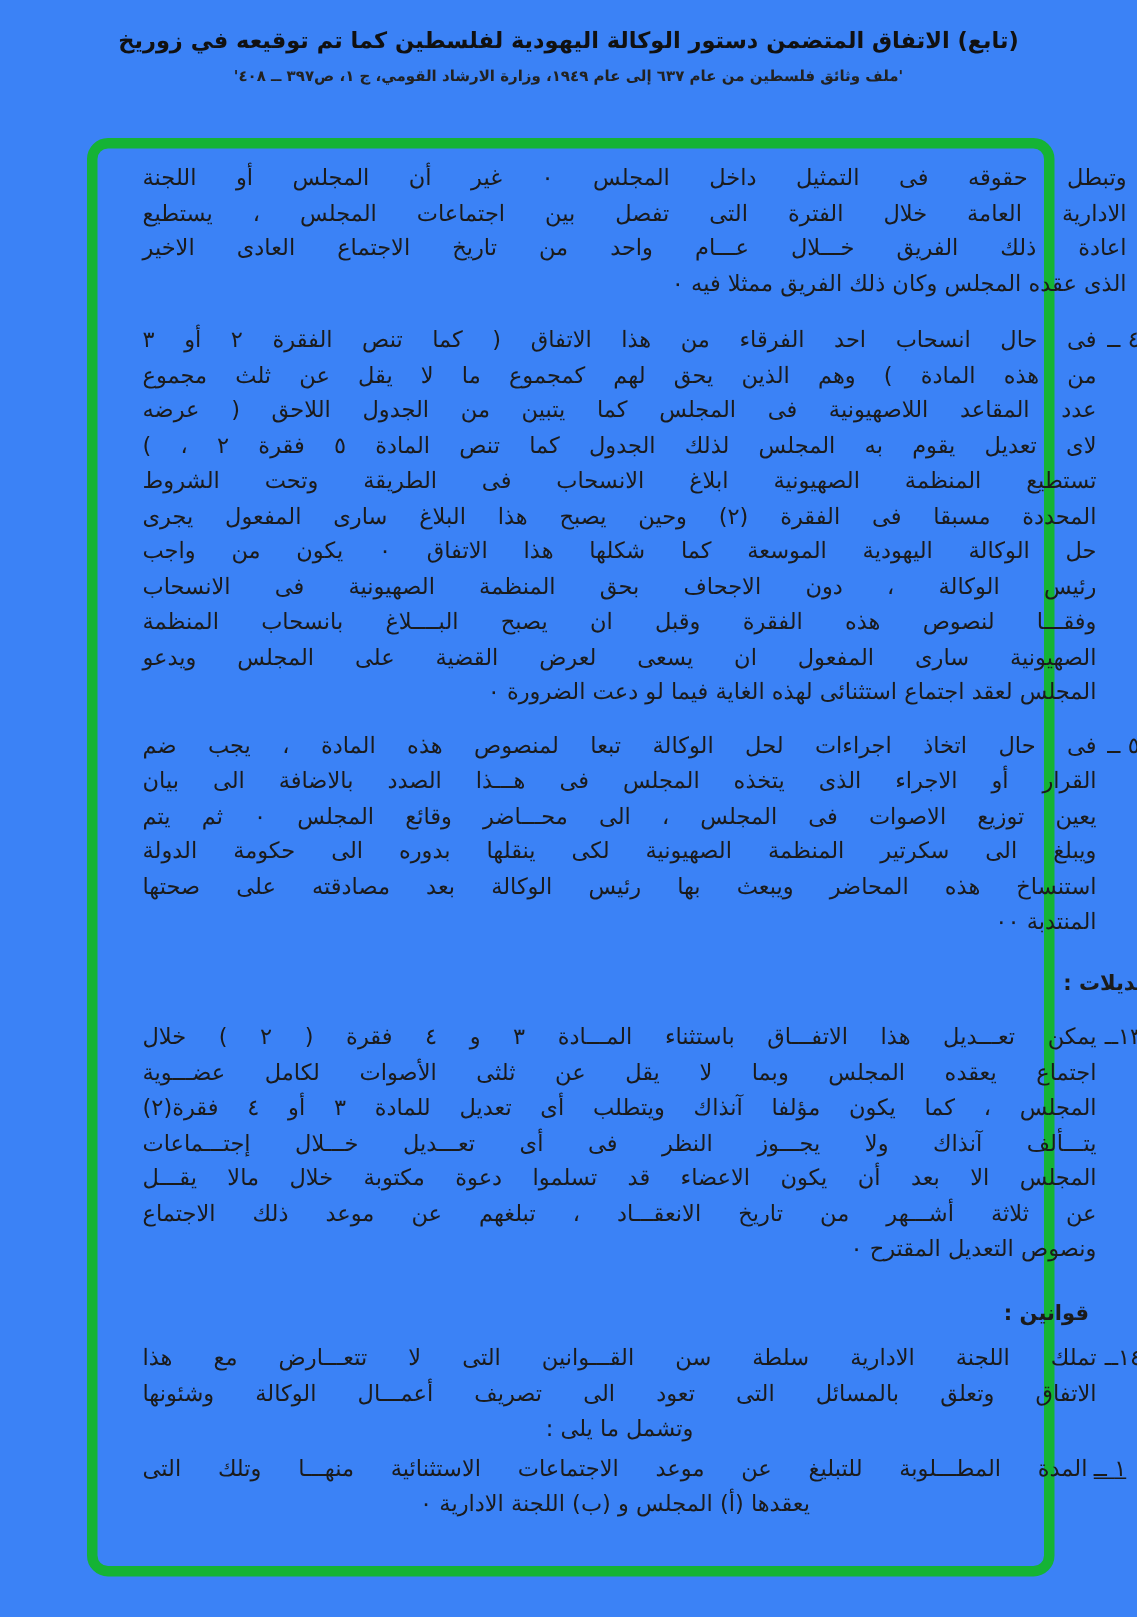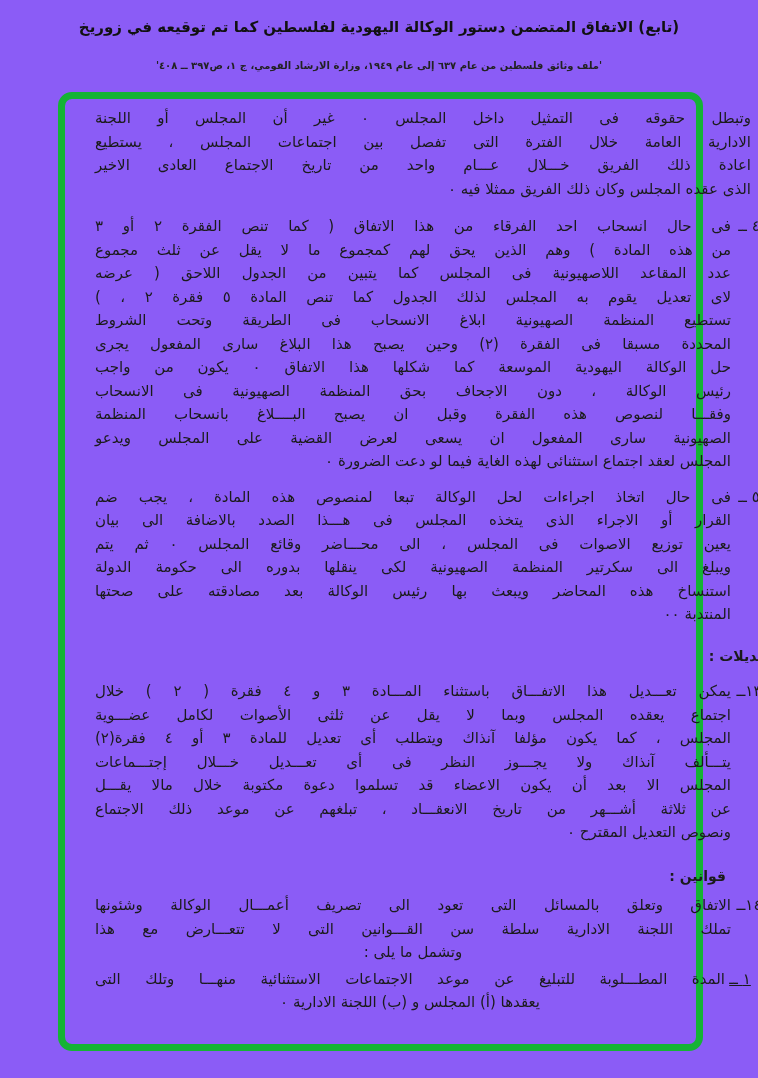--- a/index.html
+++ b/index.html
@@ -1,23 +1,23 @@
 <!DOCTYPE html>
 <html lang="ar"><head>
 <meta charset="utf-8">
 <style>
   * { margin:0; padding:0; box-sizing:border-box; }
   html,body { width:758px; height:1078px; background:#ffffff; overflow:hidden;
               font-family:"DejaVu Sans", sans-serif; color:#1b1b1b; }
-  .page { position:relative; width:758px; height:1078px; background:#8b5cf6; }
+  .page { position:relative; width:758px; height:1078px; background:#3b82f6; }
 
   
   .hdr { position:absolute; top:14px; left:0; width:758px; text-align:center; direction:rtl; }
   .hdr .title { font-size:15px; font-weight:bold; letter-spacing:0; line-height:26px; color:#111; }
-  .hdr .cite  { font-size:10px; font-weight:bold; line-height:20px; color:#222; margin-top:16px; }
+  .hdr .cite  { font-size:10px; font-weight:bold; line-height:20px; color:#222; margin-top:2px; }
 
   
   .frame { position:absolute; left:58px; top:92px; width:645px; height:959px;
            border:7px solid #15b335; border-radius:14px; background:transparent; }
 
   
   .doc { position:absolute; left:65px; top:99px; width:732px; height:945px;
          direction:rtl; padding:8px 16px 6px 30px; font-size:15px; line-height:23.5px; }
 
   .line { text-align:justify; text-align-last:justify; white-space:normal; }
@@ -104,22 +104,22 @@
         <div class="line">عن ثلاثة أشـــهر من تاريخ الانعقـــاد ، تبلغهم عن موعد ذلك الاجتماع</div>
         <div class="line end">ونصوص التعديل المقترح ٠</div>
       </div>
     </div>
 
     <div class="sechead laws">قوانين :</div>
 
     <div class="clause c14">
       <div class="marker">١٤ــ</div>
       <div class="ctext">
+        <div class="line">تملك اللجنة الادارية سلطة سن القـــوانين التى لا تتعـــارض مع هذا</div>
         <div class="line">الاتفاق وتعلق بالمسائل التى تعود الى تصريف أعمـــال الوكالة وشئونها</div>
-        <div class="line">تملك اللجنة الادارية سلطة سن القـــوانين التى لا تتعـــارض مع هذا</div>
         <div class="line mid">وتشمل ما يلى :</div>
       </div>
     </div>
 
     <div class="clause sub1">
       <div class="marker">١ ــ</div>
       <div class="ctext">
         <div class="line">المدة المطـــلوبة للتبليغ عن موعد الاجتماعات الاستثنائية منهـــا وتلك التى</div>
         <div class="line mid">يعقدها (أ) المجلس و (ب) اللجنة الادارية ٠</div>
       </div>

